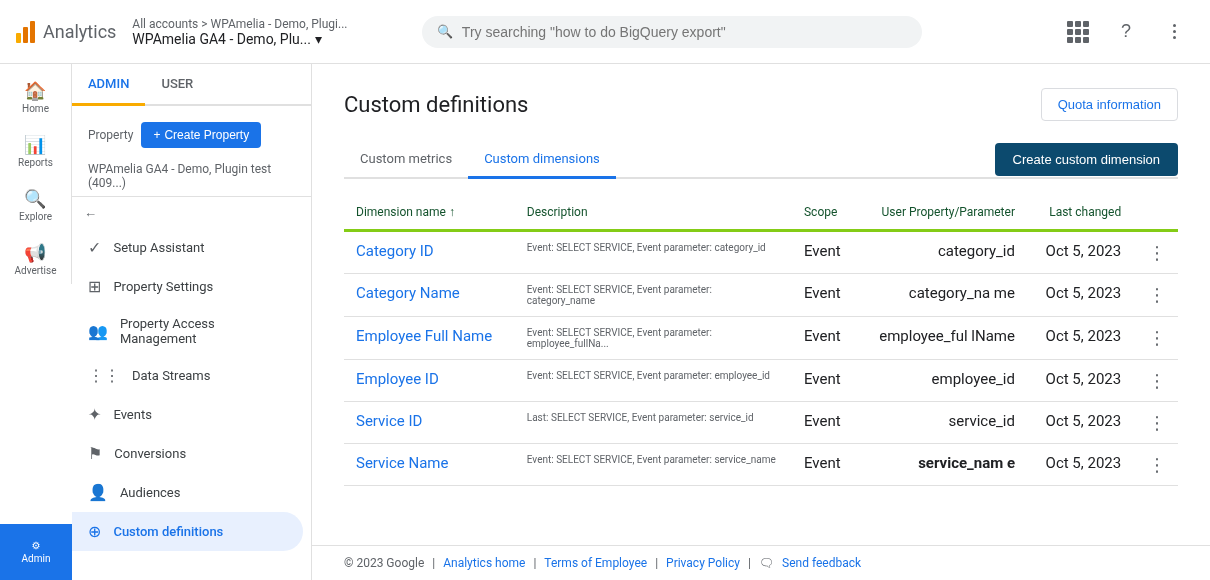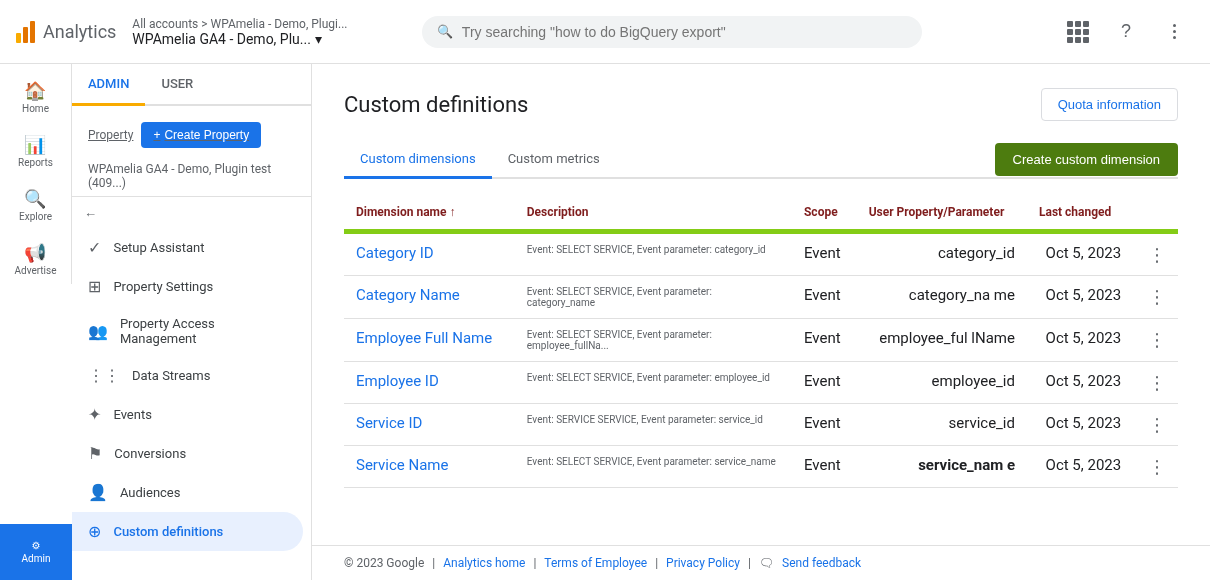--- a/index.html
+++ b/index.html
@@ -30,43 +30,43 @@
     .nav-rail { width: 72px; display: flex; flex-direction: column; align-items: center; padding-top: 8px; border-right: 1px solid #e0e0e0; gap: 4px; background: #fff; flex-shrink: 0; }
     .nav-item { display: flex; flex-direction: column; align-items: center; padding: 8px 4px; border-radius: 16px; cursor: pointer; width: 60px; color: #5f6368; font-size: 10px; gap: 2px; }
     .nav-icon { font-size: 18px; }
 
     
     .sidebar { width: 240px; border-right: 1px solid #e0e0e0; display: flex; flex-direction: column; background: #fff; flex-shrink: 0; }
     .sidebar-tabs { display: flex; border-bottom: 2px solid #e0e0e0; }
     .sidebar-tab { padding: 12px 16px; font-size: 13px; font-weight: 500; cursor: pointer; color: #5f6368; border-bottom: 3px solid transparent; margin-bottom: -2px; }
     .sidebar-tab.active { color: #1a73e8; border-bottom-color: #f9ab00; }
     .sidebar-content { flex: 1; overflow-y: auto; padding: 8px 0; }
-    .property-label { padding: 8px 16px; display: flex; align-items: center; gap: 8px; font-size: 12px; color: #5f6368; text-decoration: underline; }
+    .property-label { padding: 8px 16px; display: flex; align-items: center; gap: 8px; font-size: 12px; color: #5f6368; }
     .create-btn { display: flex; align-items: center; gap: 4px; background: #1a73e8; color: #fff; border: none; border-radius: 4px; padding: 6px 12px; font-size: 12px; cursor: pointer; }
     .property-sub { padding: 6px 16px; font-size: 12px; color: #5f6368; border-bottom: 1px solid #e0e0e0; }
     .sidebar-item { display: flex; align-items: center; gap: 12px; padding: 10px 16px; cursor: pointer; color: #3c4043; font-size: 13px; border-radius: 0 24px 24px 0; margin-right: 8px; }
     .sidebar-item.active { background: #e8f0fe; color: #1a73e8; font-weight: 500; }
     .sidebar-item .s-icon { font-size: 16px; color: #5f6368; }
     .sidebar-item.active .s-icon { color: #1a73e8; }
     .back-btn { display: flex; align-items: center; padding: 8px 12px; cursor: pointer; color: #5f6368; }
 
     
     .content { flex: 1; overflow-y: auto; padding: 24px 32px; background: #fff; }
     .content-title { font-size: 22px; font-weight: 400; color: #202124; margin-bottom: 20px; display: flex; justify-content: space-between; align-items: center; }
     .quota-btn { border: 1px solid #dadce0; background: #fff; color: #1a73e8; padding: 8px 16px; border-radius: 4px; font-size: 13px; cursor: pointer; }
     .tabs-row { display: flex; align-items: center; justify-content: space-between; border-bottom: 2px solid #e0e0e0; margin-bottom: 16px; }
     .tab-items { display: flex; gap: 0; }
     .tab-item { padding: 10px 16px; font-size: 13px; cursor: pointer; color: #5f6368; border-bottom: 3px solid transparent; margin-bottom: -2px; }
     .tab-item.active { color: #1a73e8; border-bottom-color: #1a73e8; }
-    .create-dim-btn { background: #4d7c0f; color: #fff; border: none; border-radius: 4px; padding: 9px 18px; font-size: 13px; cursor: pointer; font-weight: 500; }
+    .create-dim-btn { background: #0c4a6e; color: #fff; border: none; border-radius: 4px; padding: 9px 18px; font-size: 13px; cursor: pointer; font-weight: 500; }
 
     
     .table { width: 100%; border-collapse: collapse; }
-    .table th { font-size: 12px; font-weight: 700; color: #7f1d1d; padding: 10px 12px; border-bottom: 5px solid #84cc16; text-align: left; }
-    .table th.right { text-align: left; }
+    .table th { font-size: 12px; font-weight: 400; color: #14532d; padding: 10px 12px; border-bottom: 3px solid #84cc16; text-align: left; }
+    .table th.right { text-align: right; }
     .table td { font-size: 15px; padding: 10px 12px; border-bottom: 1px solid #e0e0e0; color: #202124; vertical-align: top; }
     .table td.dim-name { color: #1a73e8; cursor: pointer; }
     .table td.desc { color: #5f6368; font-size: 10px; max-width: 260px; }
     .table td.actions { text-align: right; }
     .dim-sort { display: flex; align-items: center; gap: 4px; }
 
     
     .footer { background: #fff; border-top: 1px solid #e0e0e0; padding: 10px 32px; font-size: 12px; color: #5f6368; display: flex; gap: 8px; align-items: center; }
     .footer a { color: #1a73e8; text-decoration: none; }
     .admin-btn { display: flex; flex-direction: column; align-items: center; padding: 8px 4px; background: #1a73e8; color: #fff; font-size: 10px; gap: 2px; cursor: pointer; width: 72px; height: 56px; justify-content: center; }
@@ -212,22 +212,22 @@
 
   <div style="flex:1; display:flex; flex-direction:column; overflow:hidden;">
     <div class="content">
       <div class="content-title">
         <span>Custom definitions</span>
         <button class="quota-btn">Quota information</button>
       </div>
 
       <div class="tabs-row">
         <div class="tab-items">
+          <div class="tab-item">Custom metrics</div>
           <div class="tab-item active">Custom dimensions</div>
-          <div class="tab-item">Custom metrics</div>
         </div>
         <button class="create-dim-btn">Create custom dimension</button>
       </div>
 
       <table class="table">
         <thead>
           <tr>
             <th>
               <div class="dim-sort">
                 <span>Dimension name ↑</span>
@@ -268,21 +268,21 @@
             <tr>
       <td class="dim-name">Employee ID</td>
       <td class="desc">Event: SELECT SERVICE, Event parameter: employee_id</td>
       <td>Event</td>
       <td style="text-align:right;">employee_id</td>
       <td style="text-align:right;">Oct 5, 2023</td>
       <td class="actions" style="cursor:pointer; color:#5f6368; font-size:18px;">⋮</td>
     </tr>
             <tr>
       <td class="dim-name">Service ID</td>
-      <td class="desc">Event: SERVICE SERVICE, Event parameter: service_id</td>
+      <td class="desc">Last: SELECT SERVICE, Event parameter: service_id</td>
       <td>Event</td>
       <td style="text-align:right;">service_id</td>
       <td style="text-align:right;">Oct 5, 2023</td>
       <td class="actions" style="cursor:pointer; color:#5f6368; font-size:18px;">⋮</td>
     </tr>
             <tr>
       <td class="dim-name">Service Name</td>
       <td class="desc">Event: SELECT SERVICE, Event parameter: service_name</td>
       <td>Event</td>
       <td style="text-align:right;font-weight:bold;">service_nam e</td>

